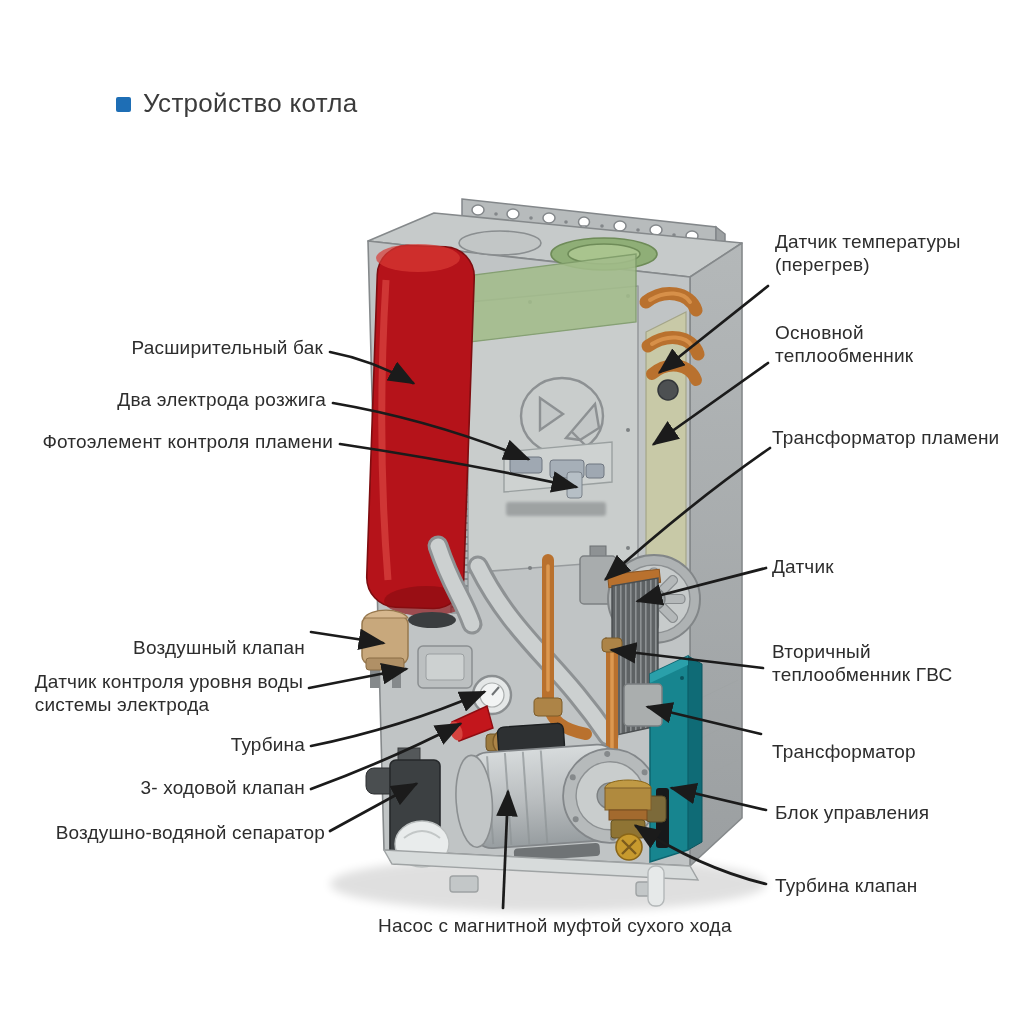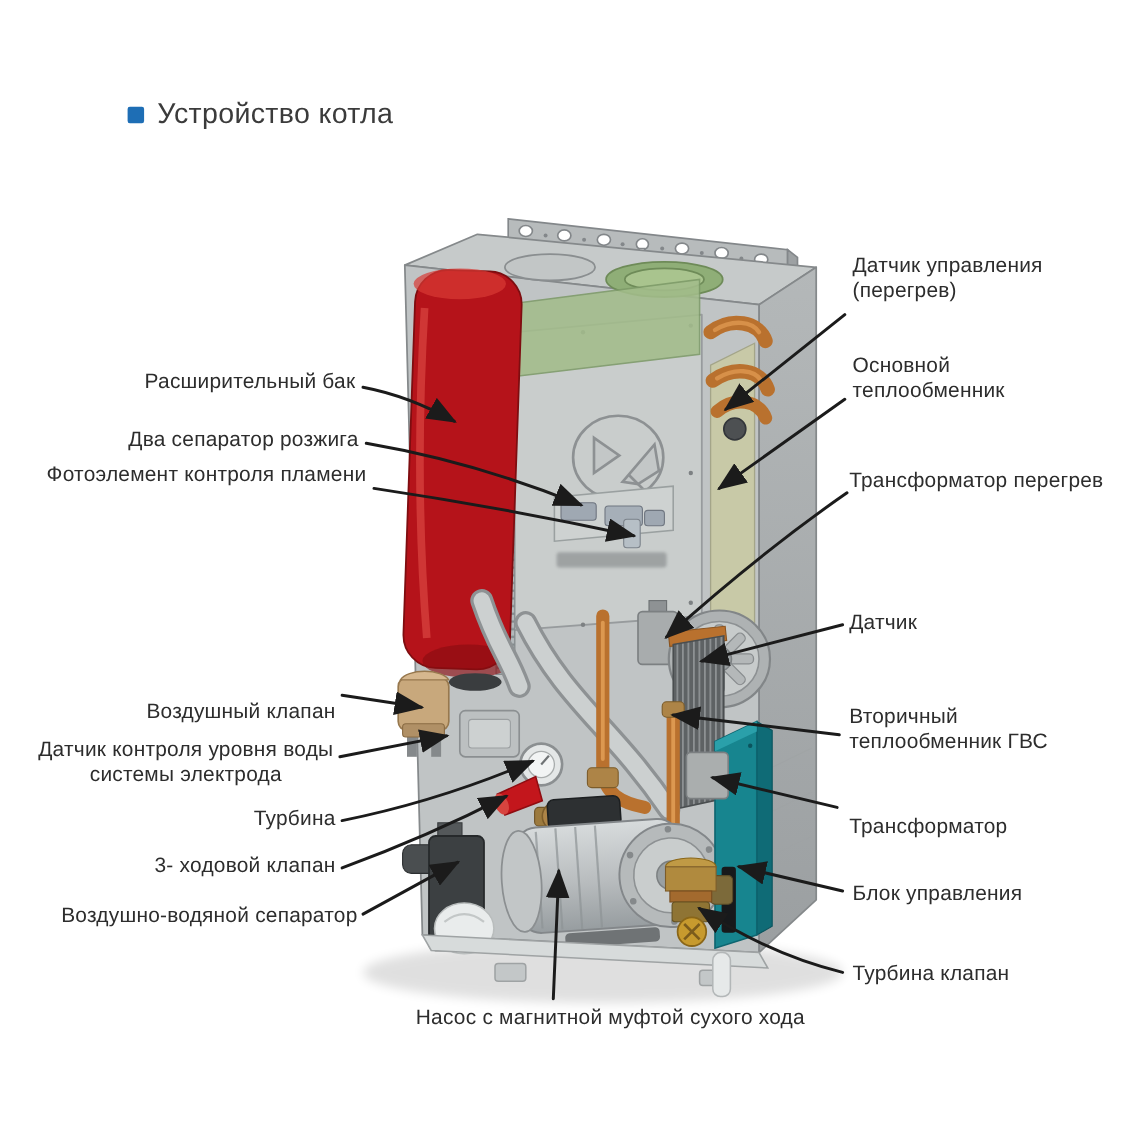--- a/index.html
+++ b/index.html
@@ -3,21 +3,21 @@
 <meta charset="utf-8">
 <style>
   html,body{margin:0;padding:0;background:#ffffff;}
   #canvas{position:relative;width:1024px;height:1024px;background:#ffffff;overflow:hidden;
           font-family:"Liberation Sans","DejaVu Sans",sans-serif;}
   #art{position:absolute;left:0;top:0;}
   .title-row{position:absolute;left:116px;top:88px;display:flex;align-items:center;gap:12px;}
   .bullet{width:15px;height:15px;background:#1e6eb5;border-radius:2px;margin-top:2px;flex:0 0 auto;}
   .title{font-size:26px;color:#3b3b3b;letter-spacing:0.3px;}
   .lbl{position:absolute;font-size:19px;line-height:23px;color:#2d2d2d;white-space:pre-line;letter-spacing:0.2px;}
-  .lbl.ra{text-align:center;}
+  .lbl.ra{text-align:left;}
 </style>
 </head>
 <body>
 
 <div id="canvas">
 
   <svg id="art" width="1024" height="1024" viewBox="0 0 1024 1024">
     <defs>
       <marker id="ah" viewBox="0 0 10 8" refX="9" refY="4" markerWidth="10" markerHeight="8" orient="auto">
         <path d="M0,0 L10,4 L0,8 Z" fill="#1b1b1b"></path>
@@ -291,34 +291,34 @@
     </g>
   </svg>
 
   <div class="title-row">
     <div class="bullet"></div>
     <div class="title">Устройство котла</div>
   </div>
 
   <div>
     <div class="lbl ra" style="right:701px;top:336px;">Расширительный бак</div>
-    <div class="lbl ra" style="right:698px;top:388px;">Два сепаратор розжига</div>
-    <div class="lbl ra" style="right:691px;top:420px;margin-left:22px;">Фотоэлемент контроля пламени</div>
+    <div class="lbl ra" style="right:698px;top:388px;">Два электрода розжига</div>
+    <div class="lbl ra" style="right:691px;top:430px;margin-left:22px;">Фотоэлемент контроля пламени</div>
     <div class="lbl ra" style="right:719px;top:620px;margin-top:16px;">Воздушный клапан</div>
     <div class="lbl ra" style="right:721px;top:670px;">Датчик контроля уровня воды
 системы электрода</div>
     <div class="lbl ra" style="right:719px;top:733px;">Турбина</div>
     <div class="lbl ra" style="right:719px;top:776px;">3- ходовой клапан</div>
     <div class="lbl ra" style="right:699px;top:821px;">Воздушно-водяной сепаратор</div>
 
-    <div class="lbl" style="left:775px;top:230px;">Датчик управления
+    <div class="lbl" style="left:775px;top:230px;">Датчик температуры
 (перегрев)</div>
     <div class="lbl" style="left:775px;top:321px;">Основной
 теплообменник</div>
-    <div class="lbl" style="left:772px;top:426px;">Трансформатор перегрев</div>
+    <div class="lbl" style="left:772px;top:426px;">Трансформатор пламени</div>
     <div class="lbl" style="left:772px;top:555px;">Датчик</div>
     <div class="lbl" style="left:772px;top:640px;">Вторичный
 теплообменник ГВС</div>
     <div class="lbl" style="left:772px;top:722px;margin-top:18px;">Трансформатор</div>
     <div class="lbl" style="left:775px;top:801px;">Блок управления</div>
     <div class="lbl" style="left:775px;top:874px;">Турбина клапан</div>
 
     <div class="lbl" style="left:342px;top:914px;margin-left:36px;">Насос с магнитной муфтой сухого хода</div>
   </div>
 </div>

